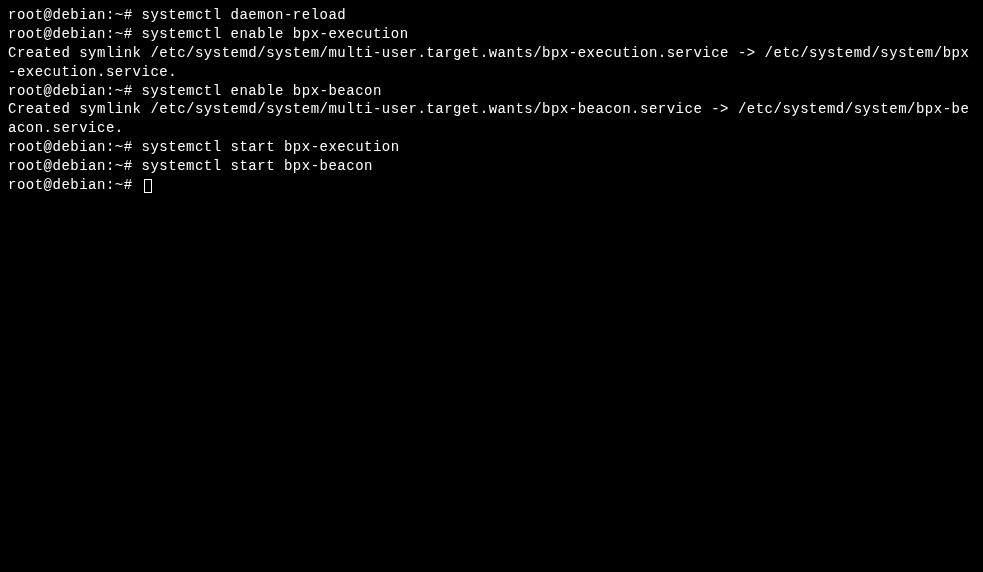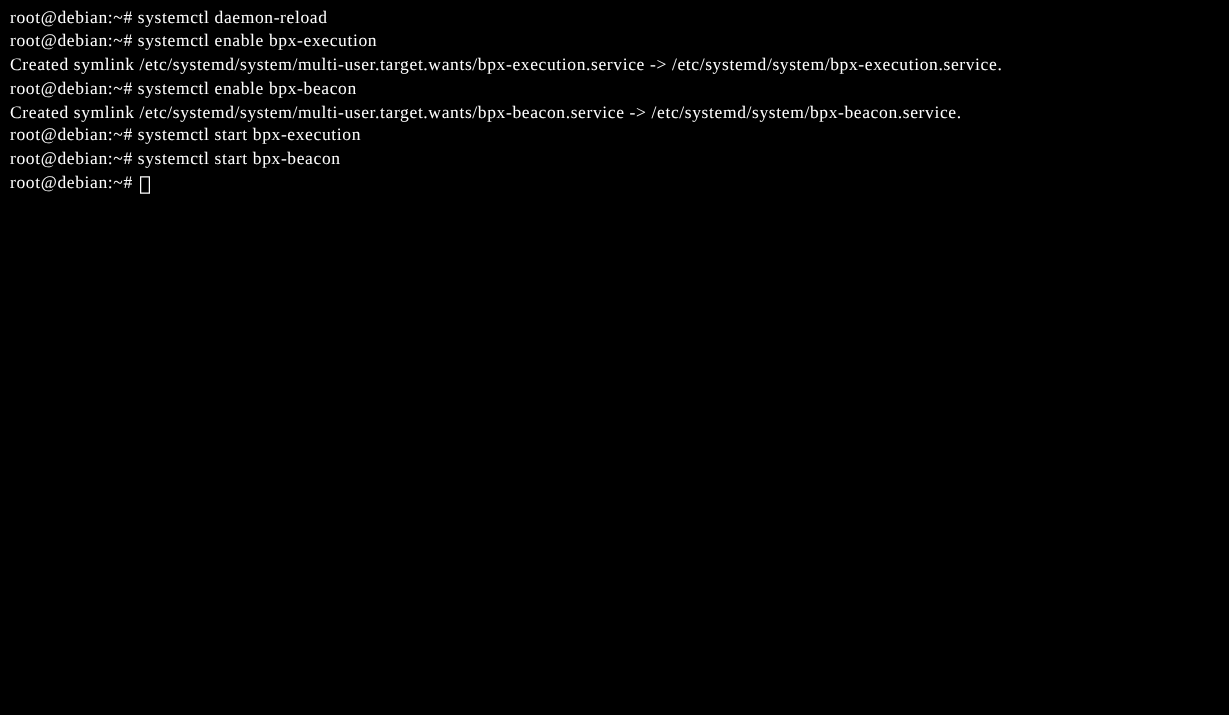--- a/index.html
+++ b/index.html
@@ -29,19 +29,18 @@
     .cursor {
       display: inline-block;
       width: 8px;
       height: 14px;
       border: 1px solid #ffffff;
       vertical-align: text-bottom;
       margin-left: 2px;
     }
     .prompt-segment {
       display: inline;
-      font-family: Liberation Serif, serif;
     }
   </style>
 </head>
 <body>
 
 <div class="terminal" id="terminal-container"><div class="line"><span class="prompt-segment">root@debian:~# </span><span class="prompt-segment">systemctl daemon-reload</span></div><div class="line"><span class="prompt-segment">root@debian:~# </span><span class="prompt-segment">systemctl enable bpx-execution</span></div><div class="line"><span class="prompt-segment">Created symlink /etc/systemd/system/multi-user.target.wants/bpx-execution.service -&gt; /etc/systemd/system/bpx-execution.service.</span></div><div class="line"><span class="prompt-segment">root@debian:~# </span><span class="prompt-segment">systemctl enable bpx-beacon</span></div><div class="line"><span class="prompt-segment">Created symlink /etc/systemd/system/multi-user.target.wants/bpx-beacon.service -&gt; /etc/systemd/system/bpx-beacon.service.</span></div><div class="line"><span class="prompt-segment">root@debian:~# </span><span class="prompt-segment">systemctl start bpx-execution</span></div><div class="line"><span class="prompt-segment">root@debian:~# </span><span class="prompt-segment">systemctl start bpx-beacon</span></div><div class="line"><span class="prompt-segment">root@debian:~# </span><span class="cursor"></span></div></div>
 
 </body></html>

